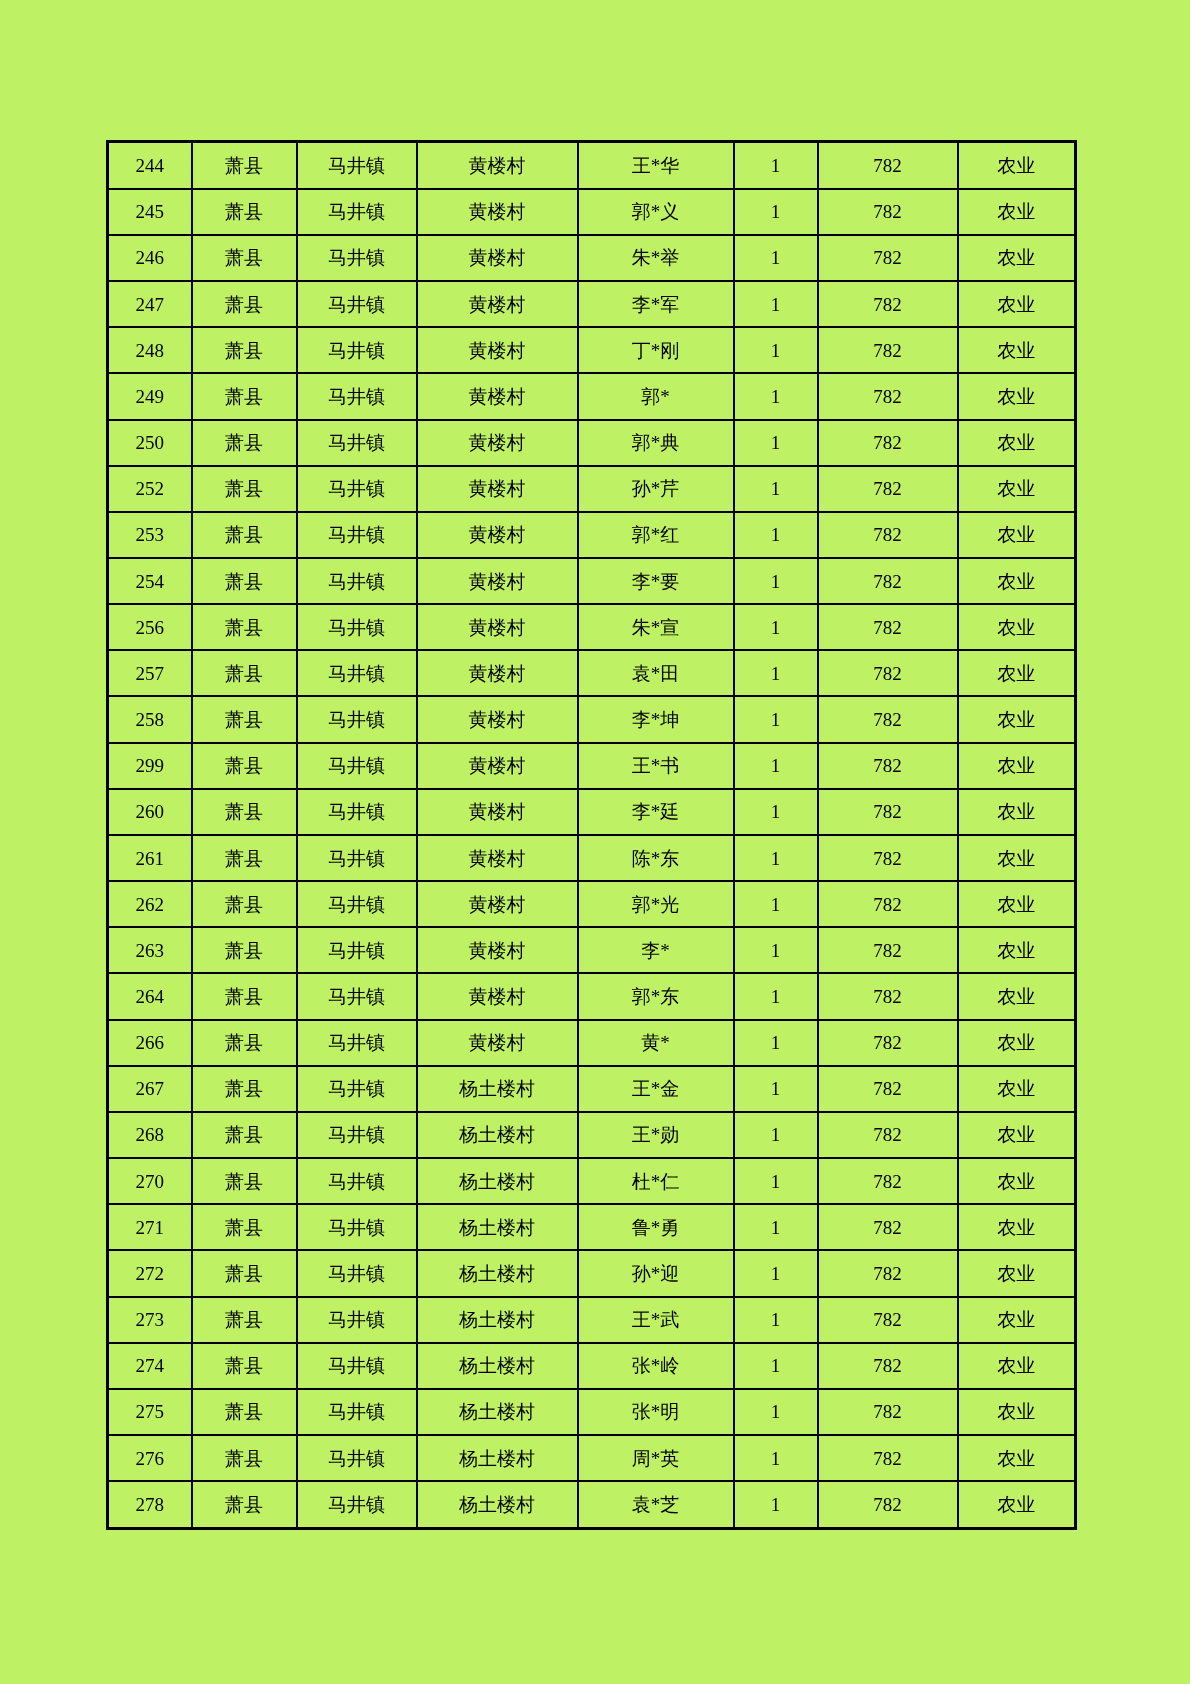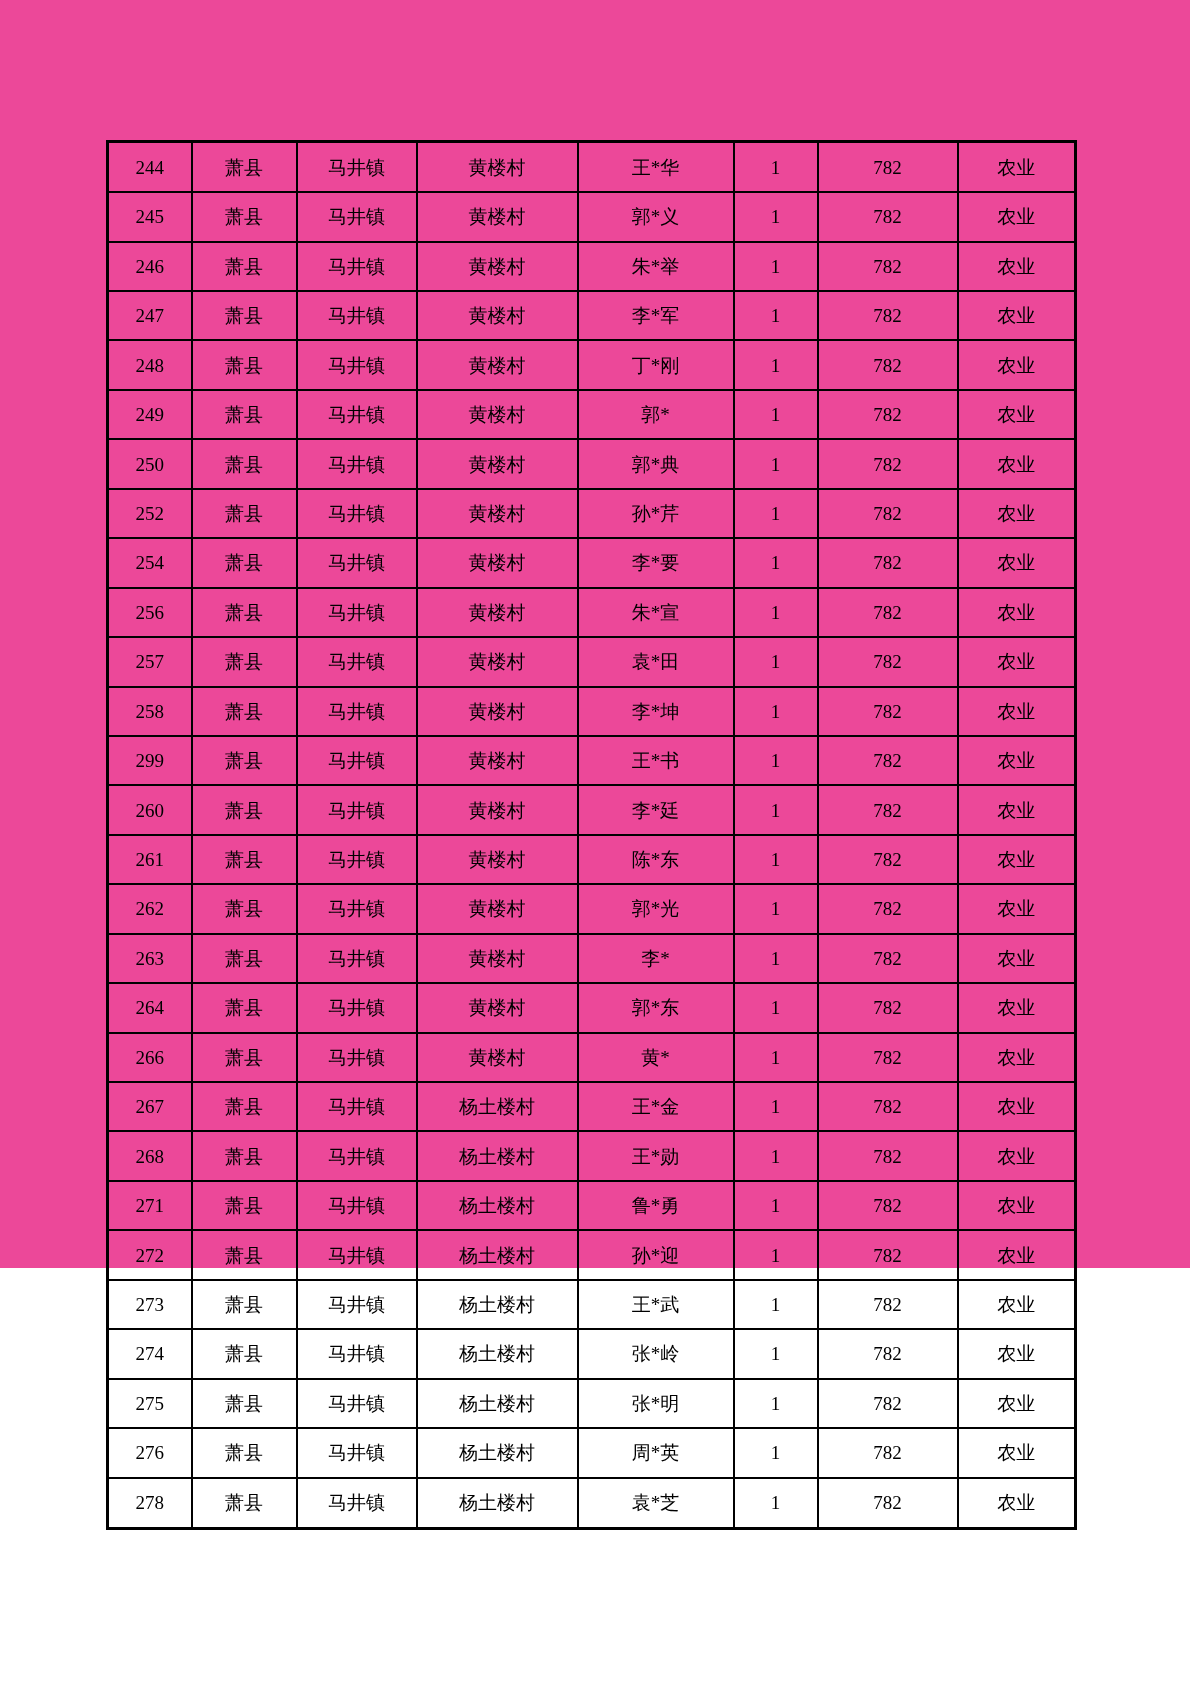--- a/index.html
+++ b/index.html
@@ -11,22 +11,22 @@
     height: 1684px;
     background: #ffffff;
     position: relative;
     font-family: "Liberation Serif", "DejaVu Serif", serif;
   }
   .page {
     position: absolute;
     left: 0;
     top: 0;
     width: 1190px;
-    height: 1268px;
-    background: #ec4899;
+    height: 1684px;
+    background: #bef264;
   }
   table.beneficiary {
     position: absolute;
     left: 106px;
     top: 140px;
     width: 968px;
     height: 1390px;
     border-collapse: collapse;
     table-layout: fixed;
     border: 3px solid #000000;
@@ -133,20 +133,30 @@
           <td>252</td>
           <td>萧县</td>
           <td>马井镇</td>
           <td>黄楼村</td>
           <td>孙*芹</td>
           <td>1</td>
           <td>782</td>
           <td>农业</td>
         </tr>
         <tr>
+          <td>253</td>
+          <td>萧县</td>
+          <td>马井镇</td>
+          <td>黄楼村</td>
+          <td>郭*红</td>
+          <td>1</td>
+          <td>782</td>
+          <td>农业</td>
+        </tr>
+        <tr>
           <td>254</td>
           <td>萧县</td>
           <td>马井镇</td>
           <td>黄楼村</td>
           <td>李*要</td>
           <td>1</td>
           <td>782</td>
           <td>农业</td>
         </tr>
         <tr>
@@ -258,20 +268,30 @@
           <td>1</td>
           <td>782</td>
           <td>农业</td>
         </tr>
         <tr>
           <td>268</td>
           <td>萧县</td>
           <td>马井镇</td>
           <td>杨土楼村</td>
           <td>王*勋</td>
+          <td>1</td>
+          <td>782</td>
+          <td>农业</td>
+        </tr>
+        <tr>
+          <td>270</td>
+          <td>萧县</td>
+          <td>马井镇</td>
+          <td>杨土楼村</td>
+          <td>杜*仁</td>
           <td>1</td>
           <td>782</td>
           <td>农业</td>
         </tr>
         <tr>
           <td>271</td>
           <td>萧县</td>
           <td>马井镇</td>
           <td>杨土楼村</td>
           <td>鲁*勇</td>

